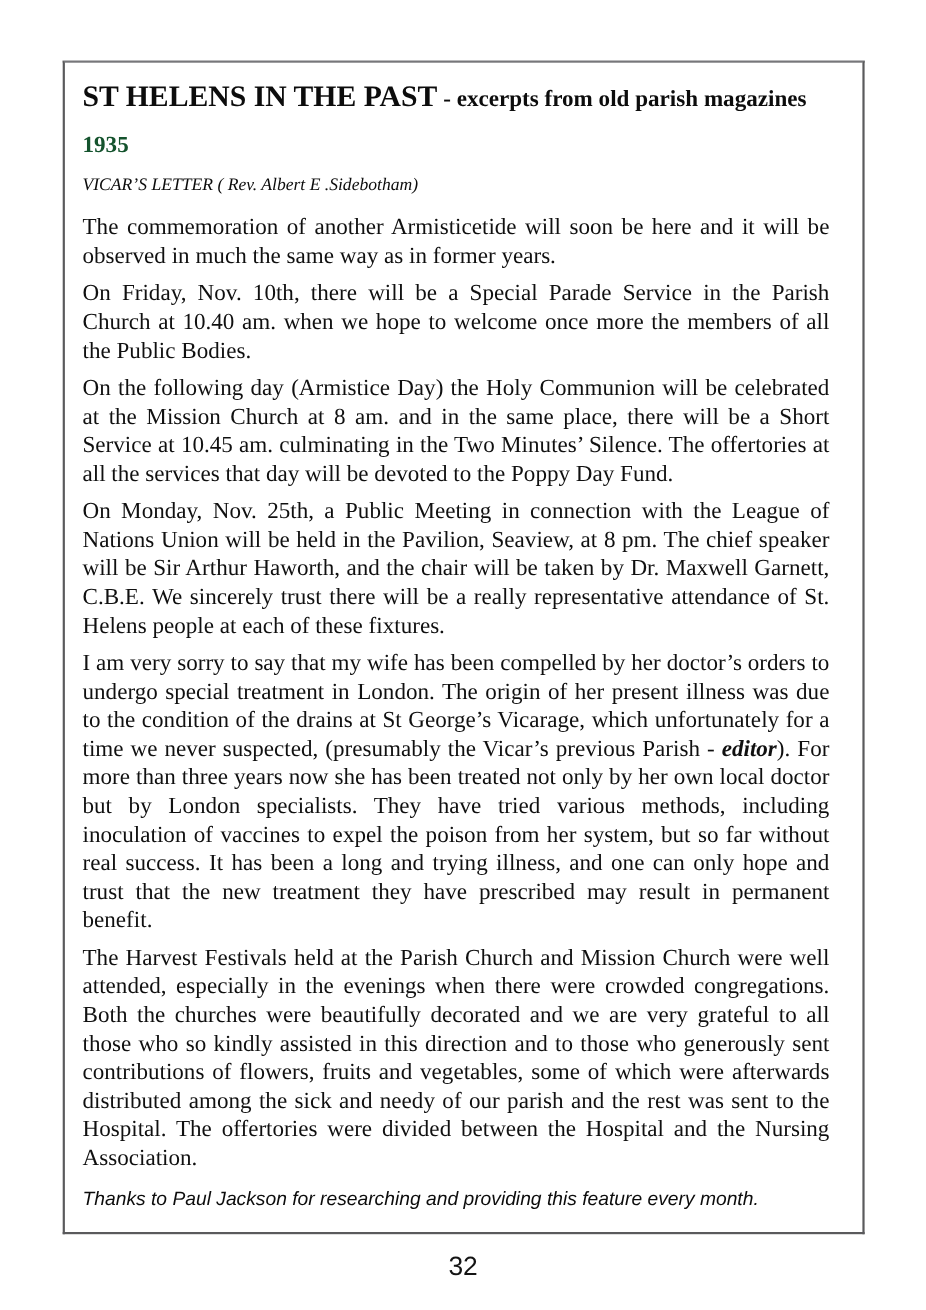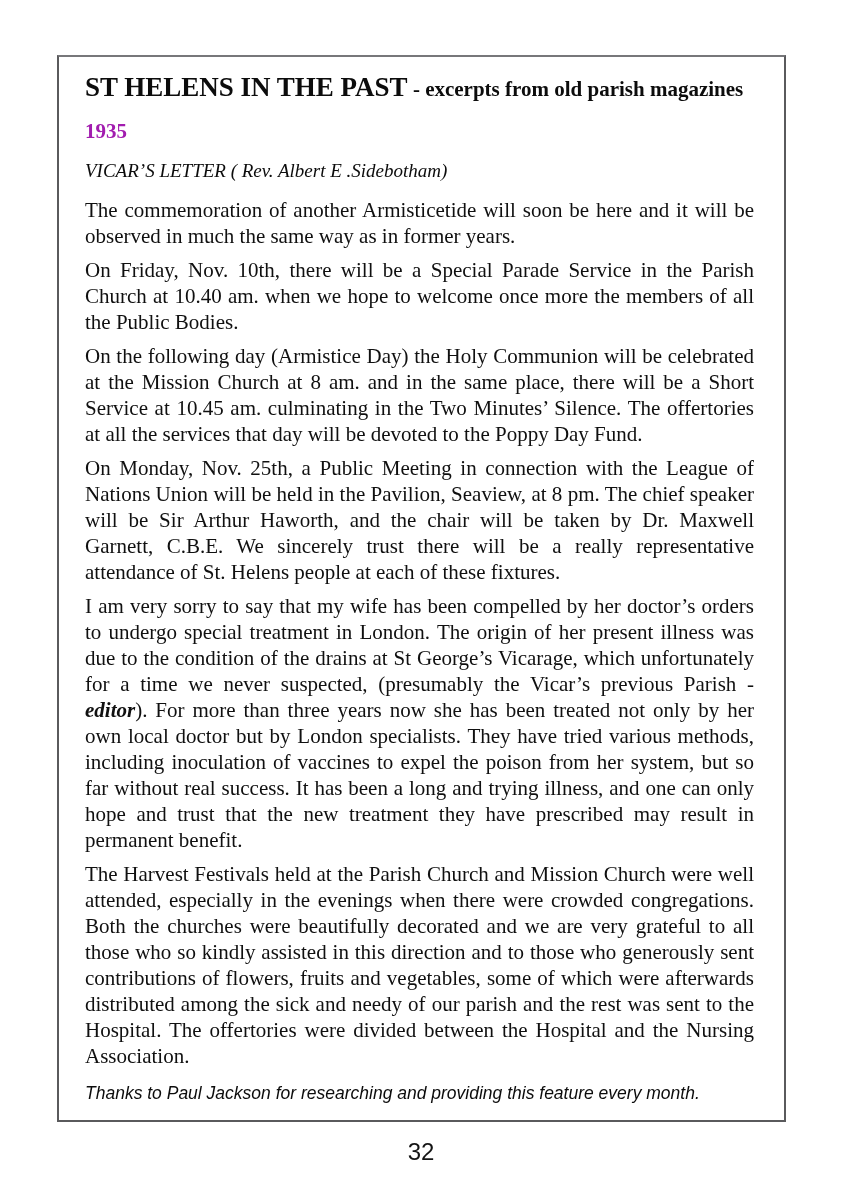--- a/index.html
+++ b/index.html
@@ -17,21 +17,21 @@
   }
   .content-box {
     position: absolute;
     left: 57px;
     top: 55px;
     width: 729px;
     height: 1067px;
     box-sizing: border-box;
     border: 2px solid #5a5a5c;
     border-top-color: #77777a;
-    padding: 11px 30px 0 26px;
+    padding: 11px 30px 0 16px;
     background: #ffffff;
   }
   .article-title {
     margin: 0 0 16px 0;
     font-family: "Liberation Serif", serif;
     font-weight: bold;
     color: #0c0c0c;
     line-height: 1.1;
   }
   .title-main {
@@ -39,26 +39,26 @@
     letter-spacing: 0px;
   }
   .title-sub {
     font-size: 21px;
   }
   .year-heading {
     font-family: "Liberation Serif", serif;
     font-weight: bold;
     font-size: 21px;
     margin: 0 0 16px 0;
-    color: #a21caf;
+    color: #14532d;
   }
   .letter-heading {
     font-family: "Liberation Serif", serif;
     font-style: italic;
-    font-size: 19px;
+    font-size: 16px;
     margin: 0 0 15px 0;
     color: #0c0c0c;
   }
   .body-para {
     font-family: "Liberation Serif", serif;
     font-size: 21px;
     line-height: 26px;
     text-align: justify;
     margin: 0 0 8px 0;
     color: #101010;

